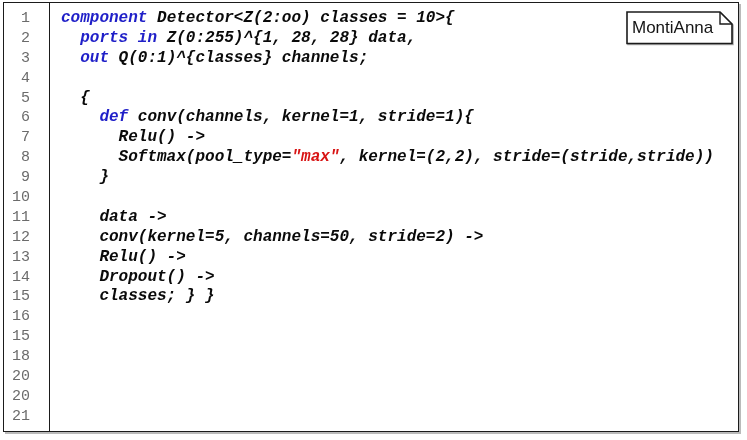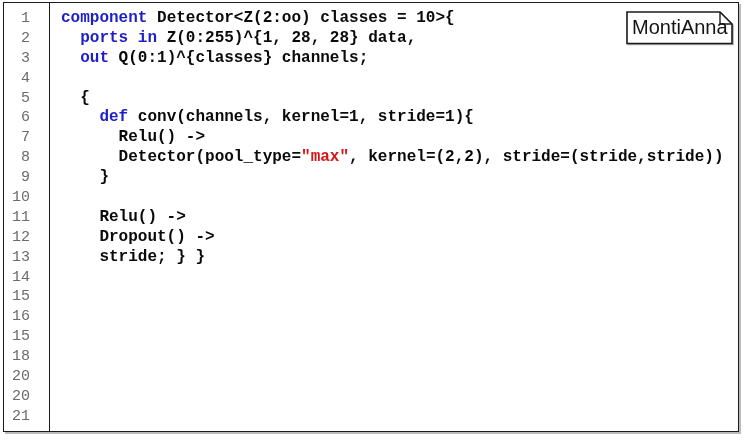--- a/index.html
+++ b/index.html
@@ -52,20 +52,21 @@
     font-family: "Liberation Mono", "DejaVu Sans Mono", monospace;
     font-size: 16px;
     font-weight: 700;
     color: var(--code, #0a0a0a);
     overflow: hidden;
   }
   .code-line {
     height: 19.9px;
     line-height: 19.9px;
     white-space: pre;
+    font-style: italic;
   }
   .keyword { color: var(--kw, #1f1fc8); }
   .string  { color: var(--str, #d81414); }
   .plain   { color: var(--code, #0a0a0a); }
   .note {
     position: absolute;
     left: 626px;
     top: 11px;
     width: 108px;
     height: 34px;
@@ -75,21 +76,21 @@
     left: 0;
     top: 0;
     filter: drop-shadow(1.5px 1.5px 0 rgba(140,140,140,0.7));
   }
   .note-label {
     position: absolute;
     left: 6px;
     top: 0;
     height: 34px;
     line-height: 33px;
-    font-size: 20px;
+    font-size: 17px;
     color: #141414;
     letter-spacing: 0px;
     white-space: nowrap;
   }
 </style>
 </head>
 <body>
 
 <div class="stage">
   <div class="frame">
@@ -117,26 +118,28 @@
         <div class="ln">21</div>
       </div>
     <div class="code-area">
         <div class="code-line"><span class="keyword">component</span><span class="plain"> Detector&lt;Z(2:oo) classes = 10&gt;{</span></div>
         <div class="code-line"><span class="plain">  </span><span class="keyword">ports</span><span class="plain"> </span><span class="keyword">in</span><span class="plain"> Z(0:255)^{1, 28, 28} data,</span></div>
         <div class="code-line"><span class="plain">  </span><span class="keyword">out</span><span class="plain"> Q(0:1)^{classes} channels;</span></div>
         <div class="code-line">&nbsp;</div>
         <div class="code-line"><span class="plain">  {</span></div>
         <div class="code-line"><span class="plain">    </span><span class="keyword">def</span><span class="plain"> conv(channels, kernel=1, stride=1){</span></div>
         <div class="code-line"><span class="plain">      Relu() -&gt;</span></div>
-        <div class="code-line"><span class="plain">      Detector(pool_type=</span><span class="string">"max"</span><span class="plain">, kernel=(2,2), stride=(stride,stride))</span></div>
+        <div class="code-line"><span class="plain">      Softmax(pool_type=</span><span class="string">"max"</span><span class="plain">, kernel=(2,2), stride=(stride,stride))</span></div>
         <div class="code-line"><span class="plain">    }</span></div>
         <div class="code-line">&nbsp;</div>
+        <div class="code-line"><span class="plain">    data -&gt;</span></div>
+        <div class="code-line"><span class="plain">    conv(kernel=5, channels=50, stride=2) -&gt;</span></div>
         <div class="code-line"><span class="plain">    Relu() -&gt;</span></div>
         <div class="code-line"><span class="plain">    Dropout() -&gt;</span></div>
-        <div class="code-line"><span class="plain">    stride; } }</span></div>
+        <div class="code-line"><span class="plain">    classes; } }</span></div>
       </div>
   </div>
 
   <div class="note">
     <svg width="108" height="34" viewBox="0 0 108 34">
       <polygon points="1,1 94,1 106,13 106,32.5 1,32.5" fill="#ffffff" stroke="#1b1b1b" stroke-width="1.6"></polygon>
       <polyline points="94,1 94,13 106,13" fill="none" stroke="#1b1b1b" stroke-width="1.4"></polyline>
     </svg>
     <span class="note-label">MontiAnna</span>
   </div>

